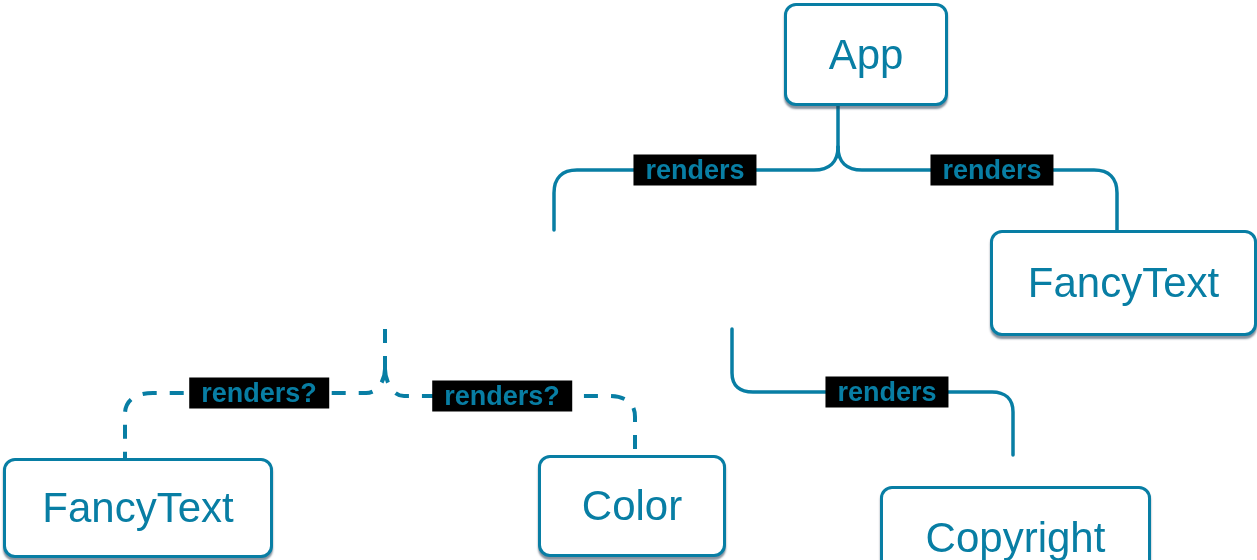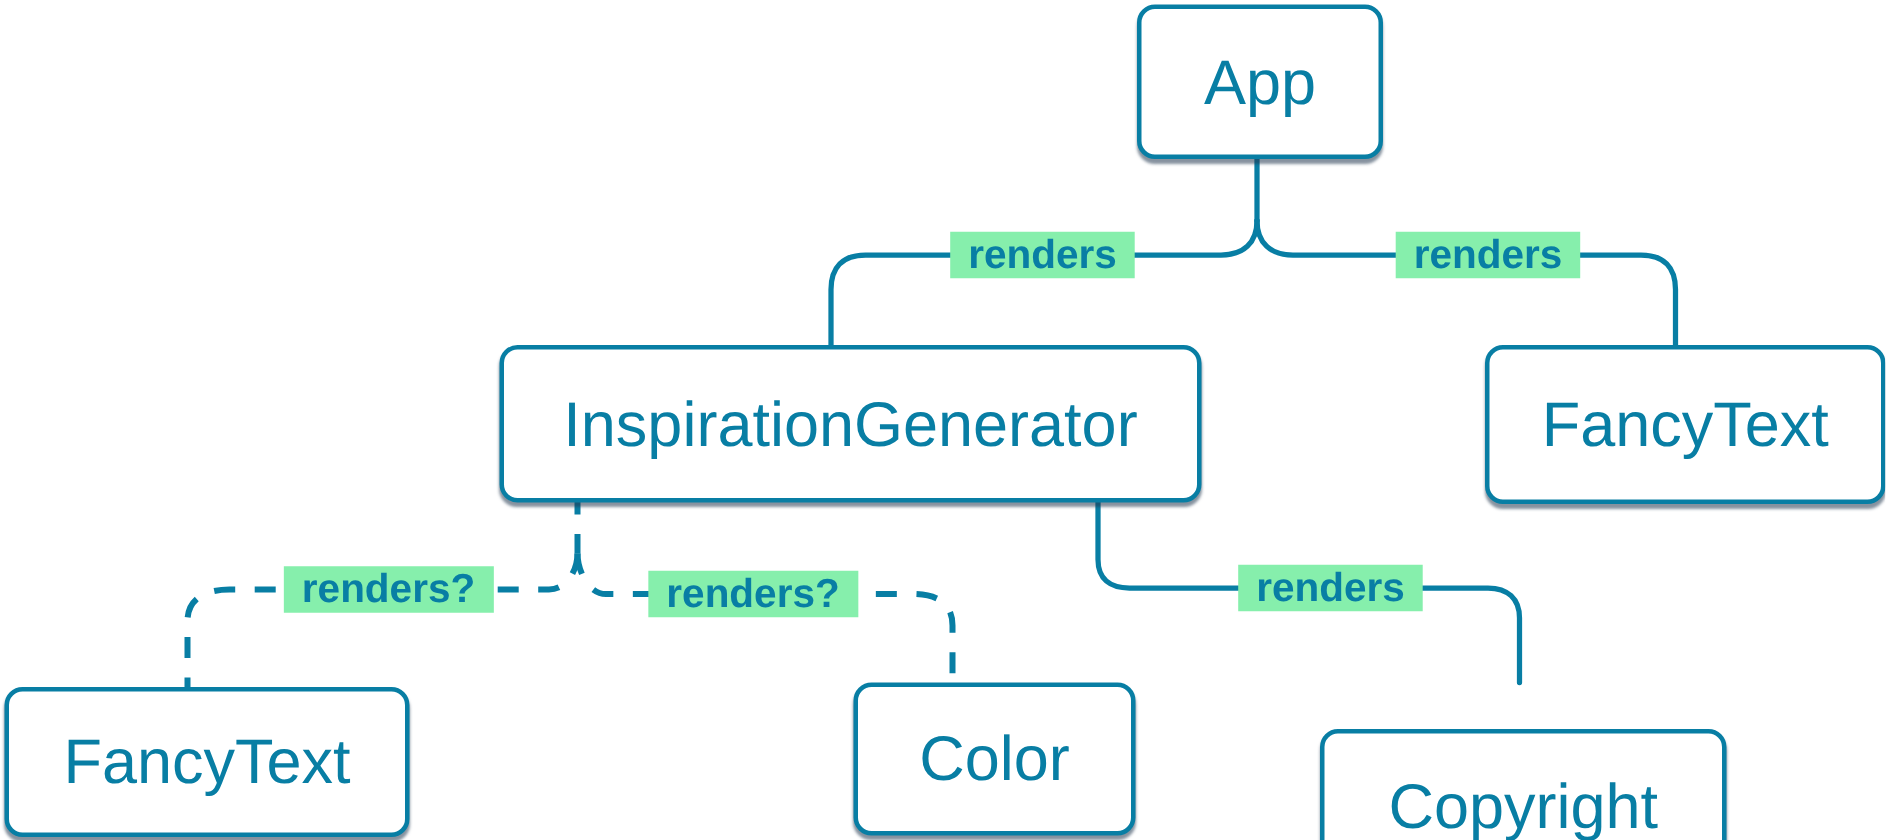--- a/index.html
+++ b/index.html
@@ -39,21 +39,21 @@
     color: var(--accent, #087ea4);
     font-size: 42px;
     font-weight: 500;
     line-height: 1;
     box-shadow: 0 3px 2px var(--shadow, rgba(35,57,80,0.55));
     white-space: nowrap;
   }
   .edge-label {
     position: absolute;
     transform: translate(-50%, -50%);
-    background: #86efac;
+    background: #000000;
     padding: 2px 12px;
     color: var(--accent, #087ea4);
     font-size: 27px;
     font-weight: 700;
     line-height: 1;
     white-space: nowrap;
   }
 </style>
 </head>
 <body>
@@ -72,20 +72,19 @@
     <path class="wire dashed" d="M385,369 C385,380 378,393 366,393 L153,393 C136,393 125,400 125,414 L125,458"></path>
     <path class="wire dashed" d="M385,369 C385,380 392,396 404,396 L608,396 C626,396 635,403 635,417 L635,455"></path>
   </svg>
 
   <div class="edge-label" style="left:695px; top:170px;">renders</div>
   <div class="edge-label" style="left:992px; top:170px;">renders</div>
   <div class="edge-label" style="left:259px; top:393px;">renders?</div>
   <div class="edge-label" style="left:502px; top:396px;">renders?</div>
   <div class="edge-label" style="left:887px; top:392px;">renders</div>
 
-  <div class="node" style="left:758px; top:3px; width:158px; height:97px;text-align:center;">App</div>
-  <div class="node" style="left:333px; top:230px; width:462px; height:99px;">InspirationGenerator</div>
+  <div class="node" style="left:784px; top:3px; width:158px; height:97px;text-align:center;">App</div>
   <div class="node" style="left:990px; top:230px; width:261px; height:100px;">FancyText</div>
   <div class="node" style="left:3px; top:458px; width:264px; height:94px;">FancyText</div>
-  <div class="node" style="left:569px; top:455px; width:182px; height:96px;">Color</div>
+  <div class="node" style="left:538px; top:455px; width:182px; height:96px;">Color</div>
   <div class="node" style="left:880px; top:455px; width:265px; height:98px;margin-top:31px;">Copyright</div>
 
 </div>
 
 </body></html>

